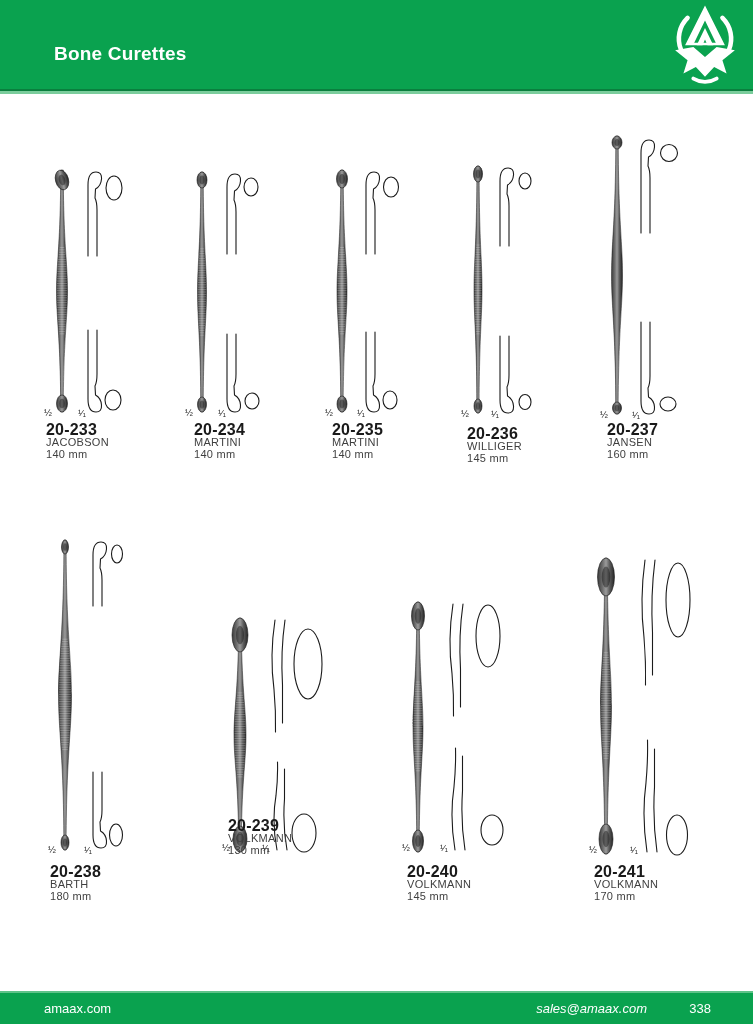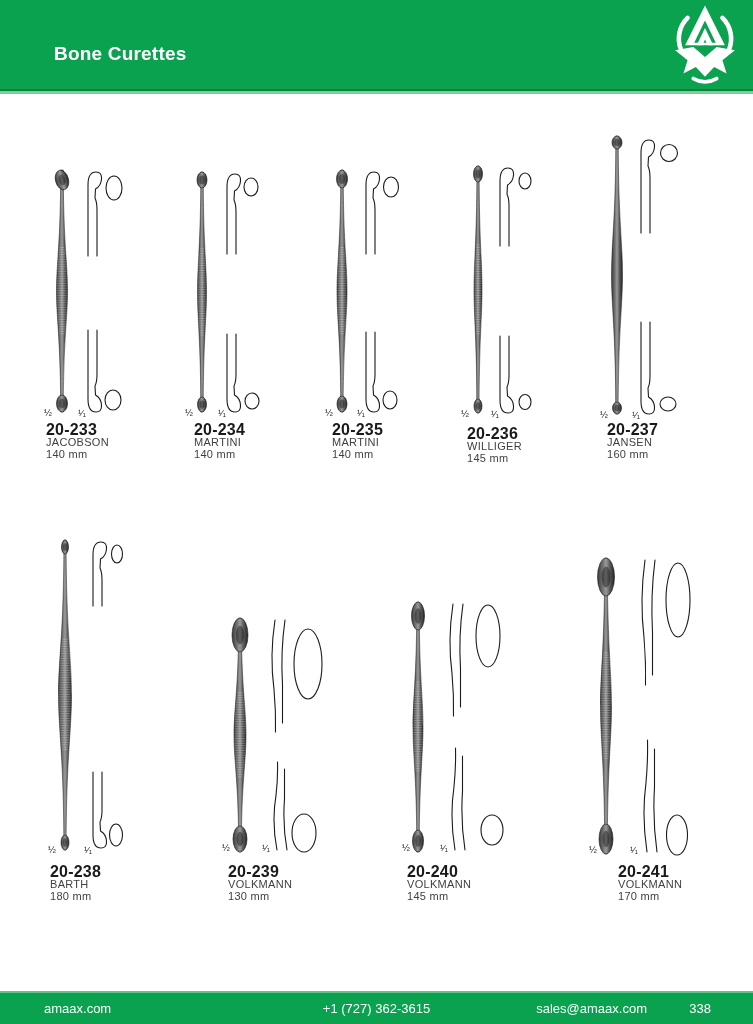--- a/index.html
+++ b/index.html
@@ -15,21 +15,21 @@
   #figs{position:absolute;left:0;top:0;width:753px;height:1024px;pointer-events:none;}
   
   .plabel{position:absolute;line-height:12px;}
   .pcode{font-size:16px;font-weight:bold;color:#1a1a1a;letter-spacing:.2px;}
   .pname,.psize{font-size:11px;color:#3f3f3f;letter-spacing:.3px;}
   
   .footbar{position:absolute;left:0;bottom:0;width:753px;height:31px;background:#0aa24f;border-top:2px solid #5ec389;color:#fff;font-size:13px;}
   .footbar span{position:absolute;top:8px;white-space:nowrap;}
   .f-site{left:44px;}
   .f-phone{left:0;right:0;text-align:center;}
-  .f-email{right:106px;}
+  .f-email{right:106px;font-style:italic;}
   .f-page{right:42px;}
 </style>
 </head>
 <body>
 
 <div class="page">
 
   <header class="topbar">
     <h1>Bone Curettes</h1>
     <div class="logo">
@@ -514,37 +514,36 @@
     <div class="plabel" style="left:607px;top:424px">
       <div class="pcode">20-237</div>
       <div class="pname">JANSEN</div>
       <div class="psize">160 mm</div>
     </div>
     <div class="plabel" style="left:50px;top:866px">
       <div class="pcode">20-238</div>
       <div class="pname">BARTH</div>
       <div class="psize">180 mm</div>
     </div>
-    <div class="plabel" style="left:228px;top:866px">
+    <div class="plabel" style="left:228px;top:820px">
       <div class="pcode">20-239</div>
       <div class="pname">VOLKMANN</div>
       <div class="psize">130 mm</div>
     </div>
     <div class="plabel" style="left:407px;top:866px">
       <div class="pcode">20-240</div>
       <div class="pname">VOLKMANN</div>
       <div class="psize">145 mm</div>
     </div>
-    <div class="plabel" style="left:618px;top:866px">
+    <div class="plabel" style="left:594px;top:866px">
       <div class="pcode">20-241</div>
       <div class="pname">VOLKMANN</div>
       <div class="psize">170 mm</div>
     </div>
   </main>
 
   <footer class="footbar">
     <span class="f-site">amaax.com</span>
-    <span class="f-phone">+1 (727) 362-3615</span>
     <span class="f-email">sales@amaax.com</span>
     <span class="f-page">338</span>
   </footer>
 
 </div>
 
 </body></html>

